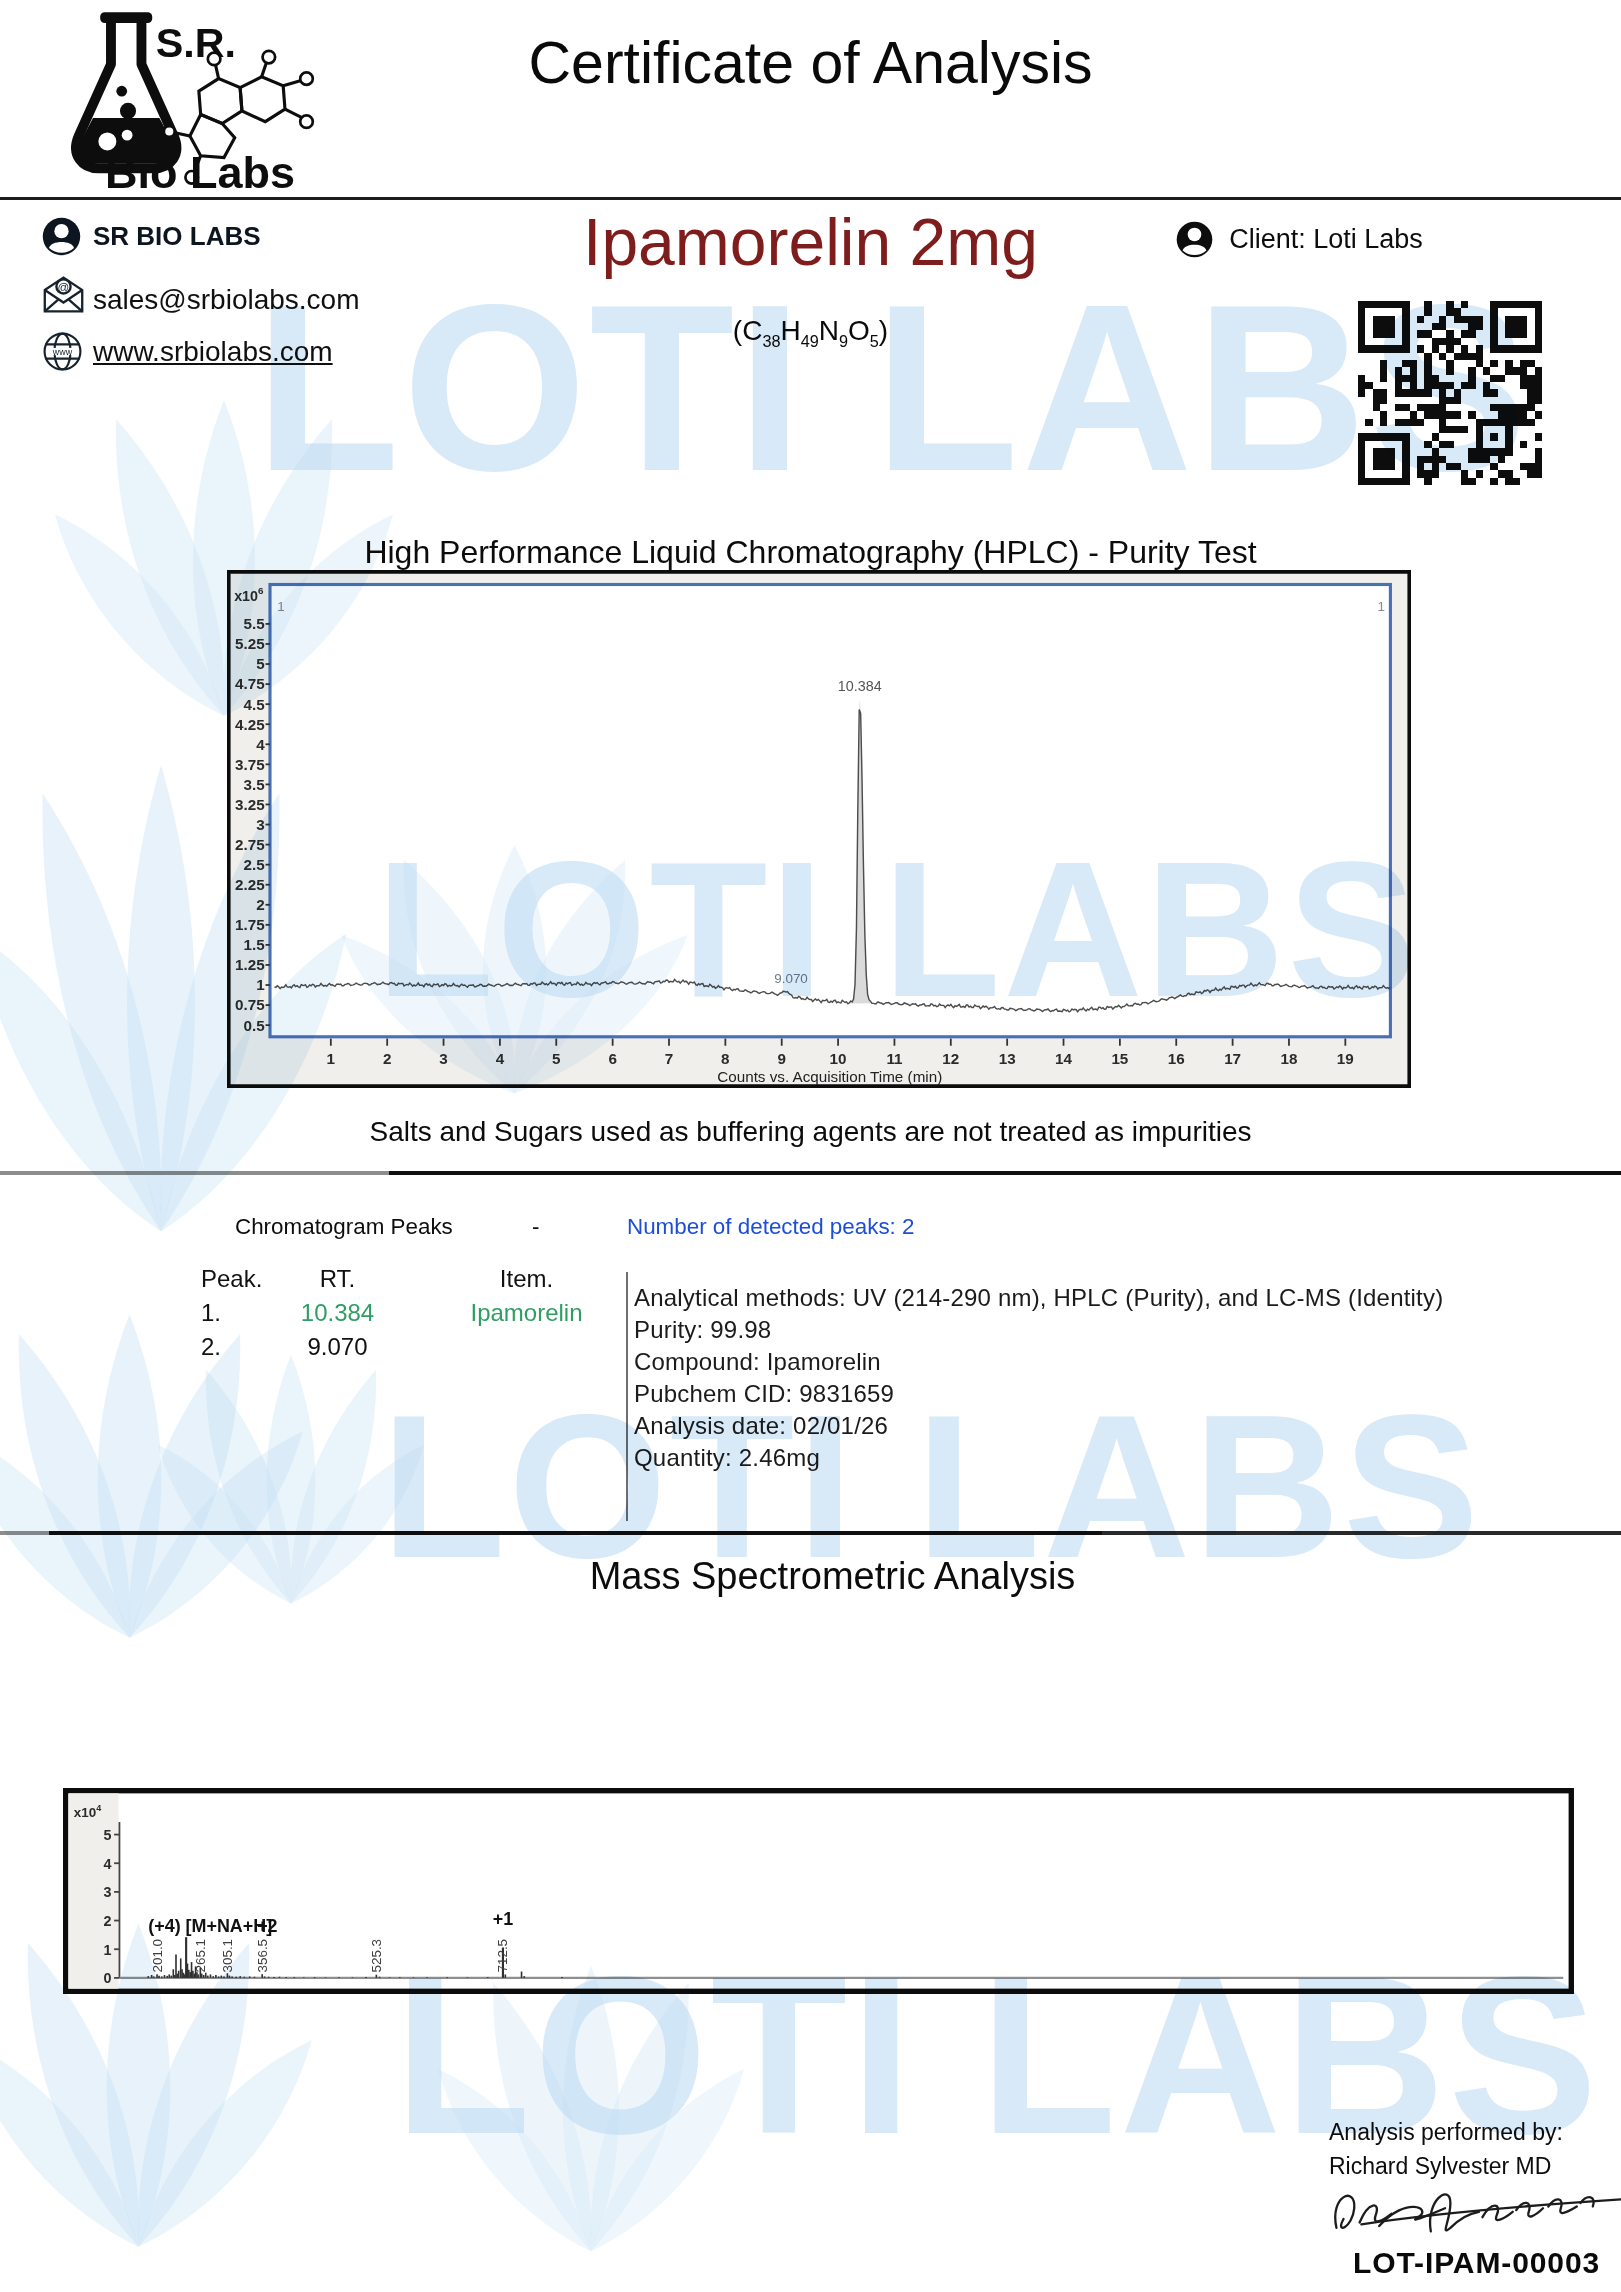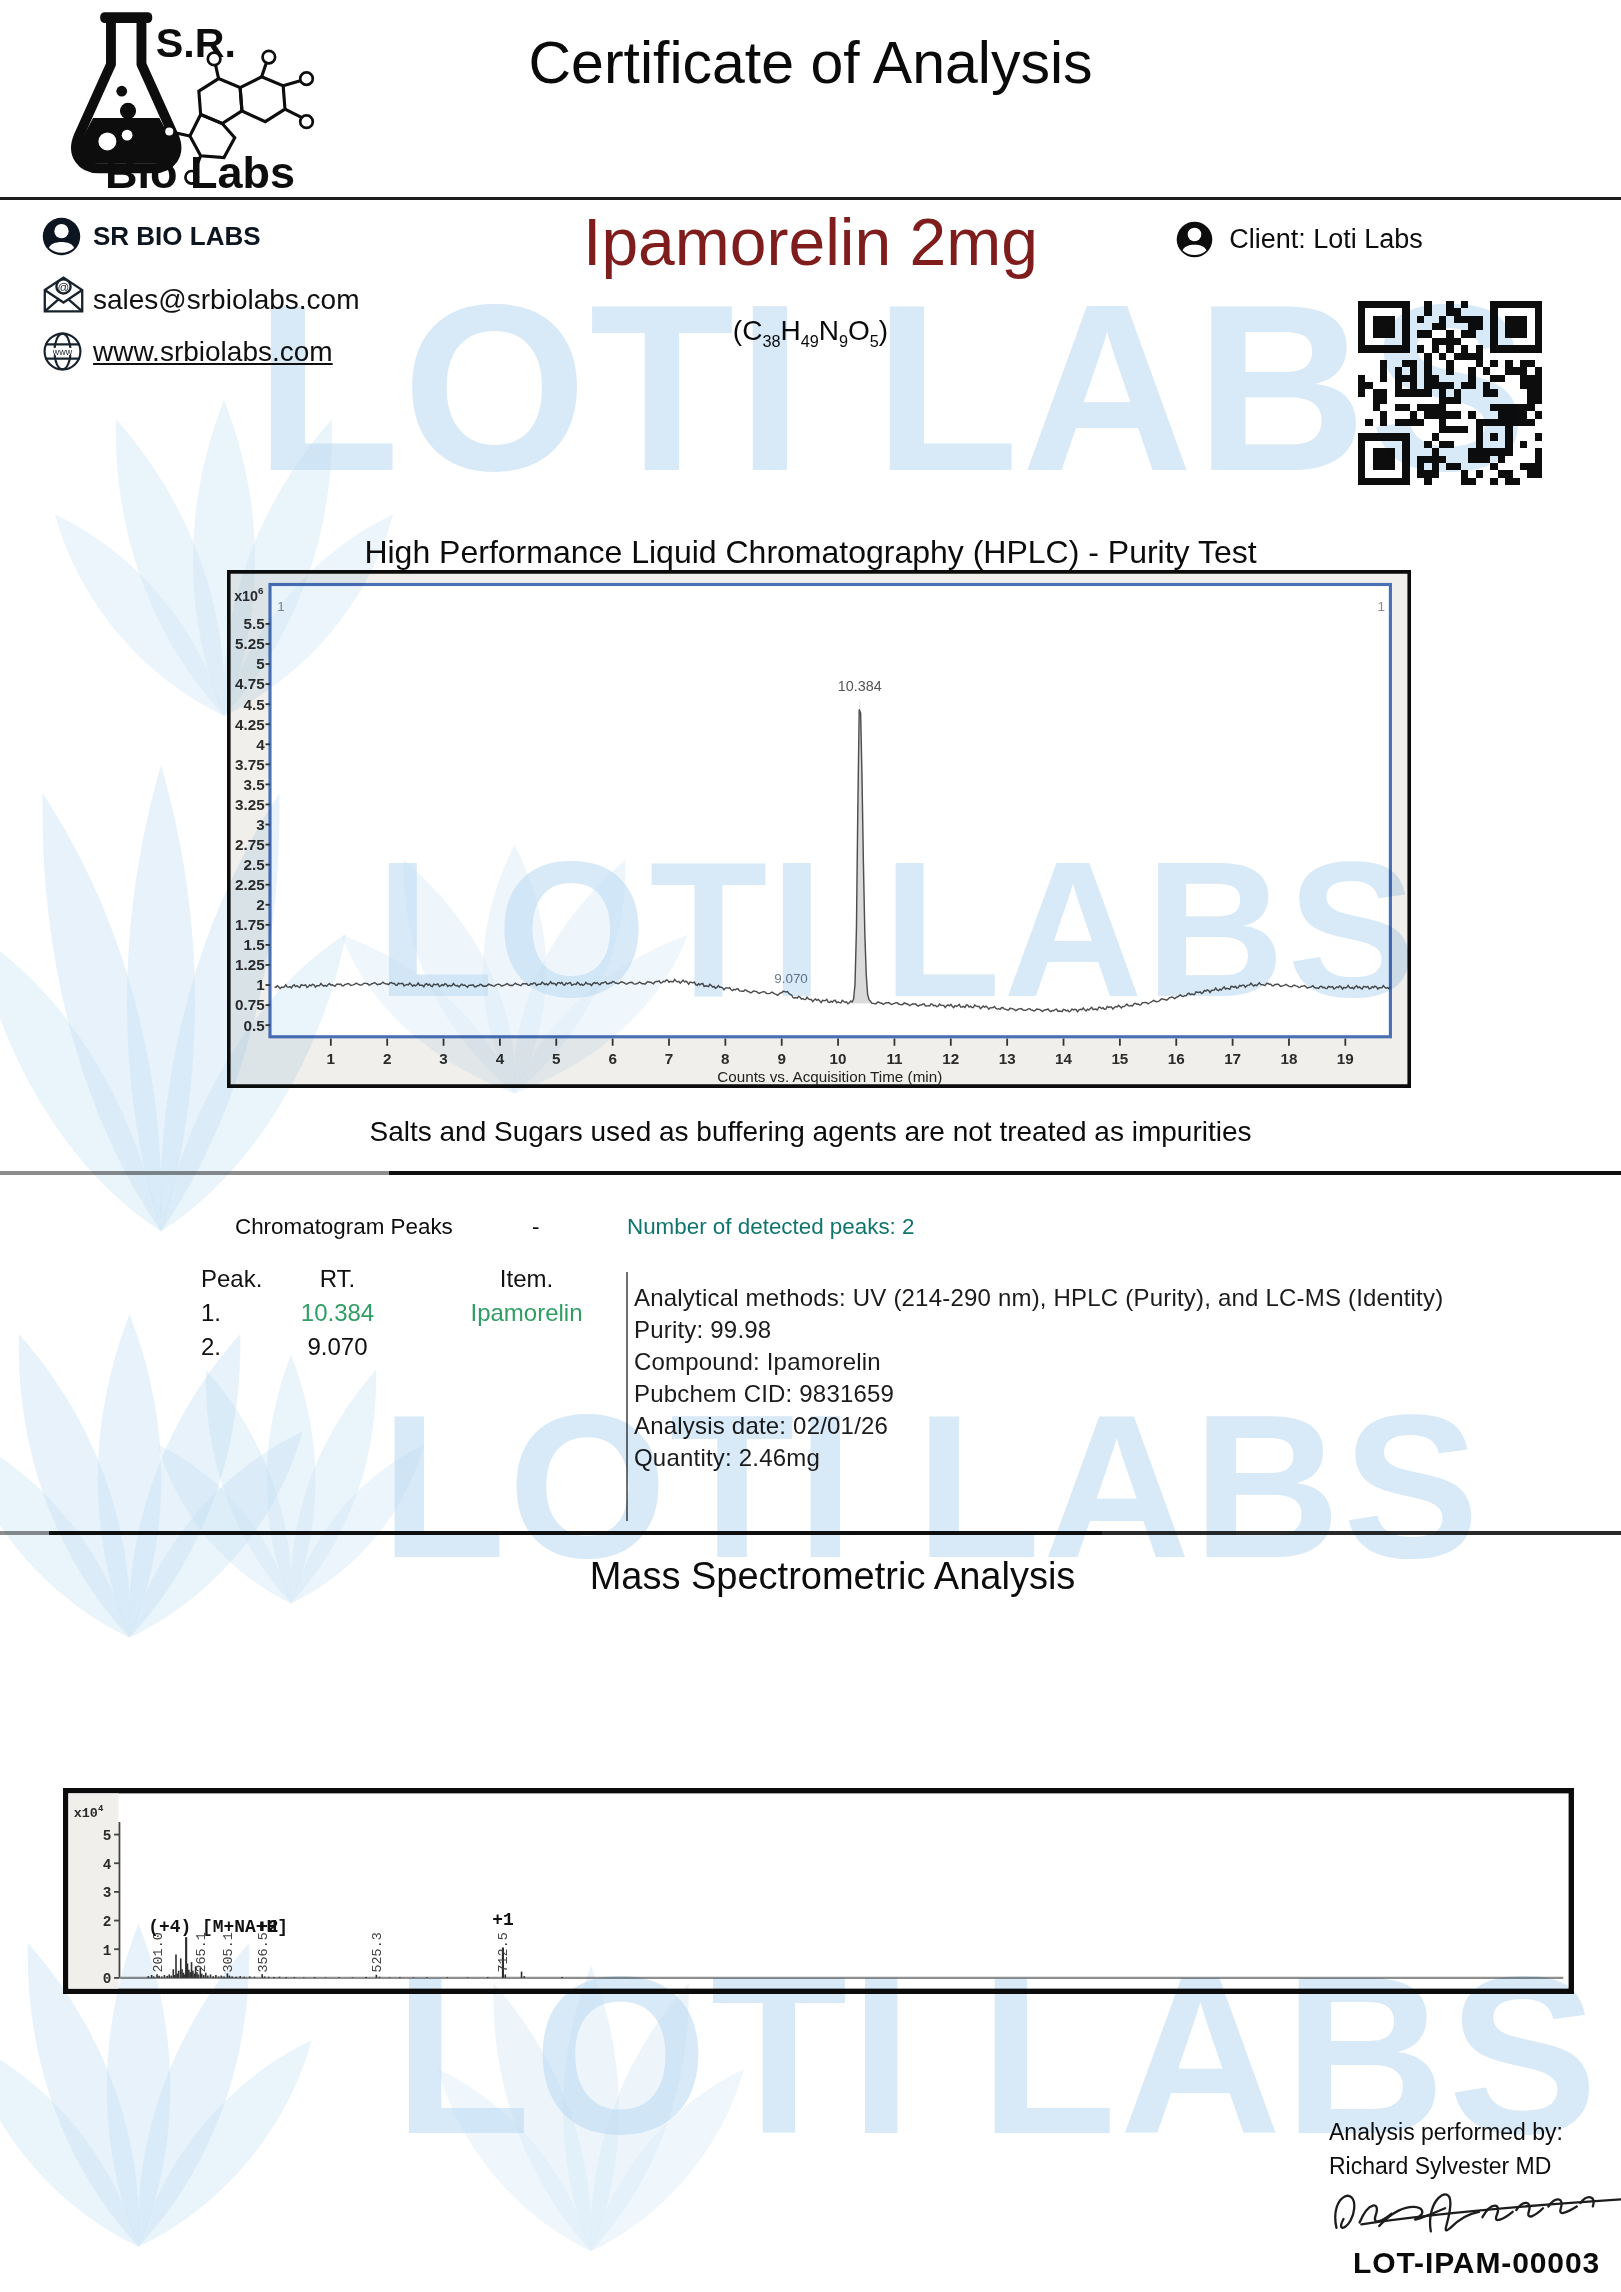--- a/index.html
+++ b/index.html
@@ -33,25 +33,25 @@
   .client{position:absolute;left:1175px;top:220px;display:flex;align-items:center;}
   .client .ico{width:47px;height:39px;}
   .client-label{font-size:27px;color:#0d0d0d;margin-left:7.2px;}
   .qr{position:absolute;left:1358px;top:301px;}
   
   .hplc-title{position:absolute;left:0;right:0;top:534px;text-align:center;font-size:32px;color:#0c0c0c;}
   .hplc-note{position:absolute;left:0;right:0;top:1116px;text-align:center;font-size:28px;color:#0c0c0c;}
   .ms-title{position:absolute;left:0;right:0;top:1555px;text-align:center;font-size:38px;color:#0c0c0c;padding-left:44px;}
   
   .hplc-chart{position:absolute;left:227px;top:570px;width:1184px;height:518px;}
-  .ms-chart{position:absolute;left:63px;top:1788px;width:1511px;height:206px;font-family:Liberation Mono, monospace;}
+  .ms-chart{position:absolute;left:63px;top:1788px;width:1511px;height:206px;}
   
   .pk-heading{position:absolute;left:235px;top:1214px;font-size:22.4px;color:#0e0e0e;}
   .pk-sep{position:absolute;left:532px;top:1214px;font-size:22.4px;color:#0e0e0e;}
-  .pk-detected{position:absolute;left:627px;top:1214px;font-size:22.4px;color:#0f766e;}
+  .pk-detected{position:absolute;left:627px;top:1214px;font-size:22.4px;color:#1d4ed8;}
   .pk-table{position:absolute;left:0;top:0;}
   .pk-cell{position:absolute;font-size:24px;color:#111;}
   .pk-col-peak{left:201px;}
   .pk-col-rt{left:288px;width:99px;text-align:center;}
   .pk-col-item{left:455px;width:143px;text-align:center;}
   .green{color:#2f9e63;}
   .vdivider{position:absolute;left:626px;top:1272px;width:1.8px;height:249px;background:#6f6f6f;}
   .details{position:absolute;left:634px;top:1282px;font-size:24px;line-height:32px;color:#1b1b1b;letter-spacing:0.2px;}
   
   .footer{position:absolute;left:1329px;top:2119px;width:269px;}

